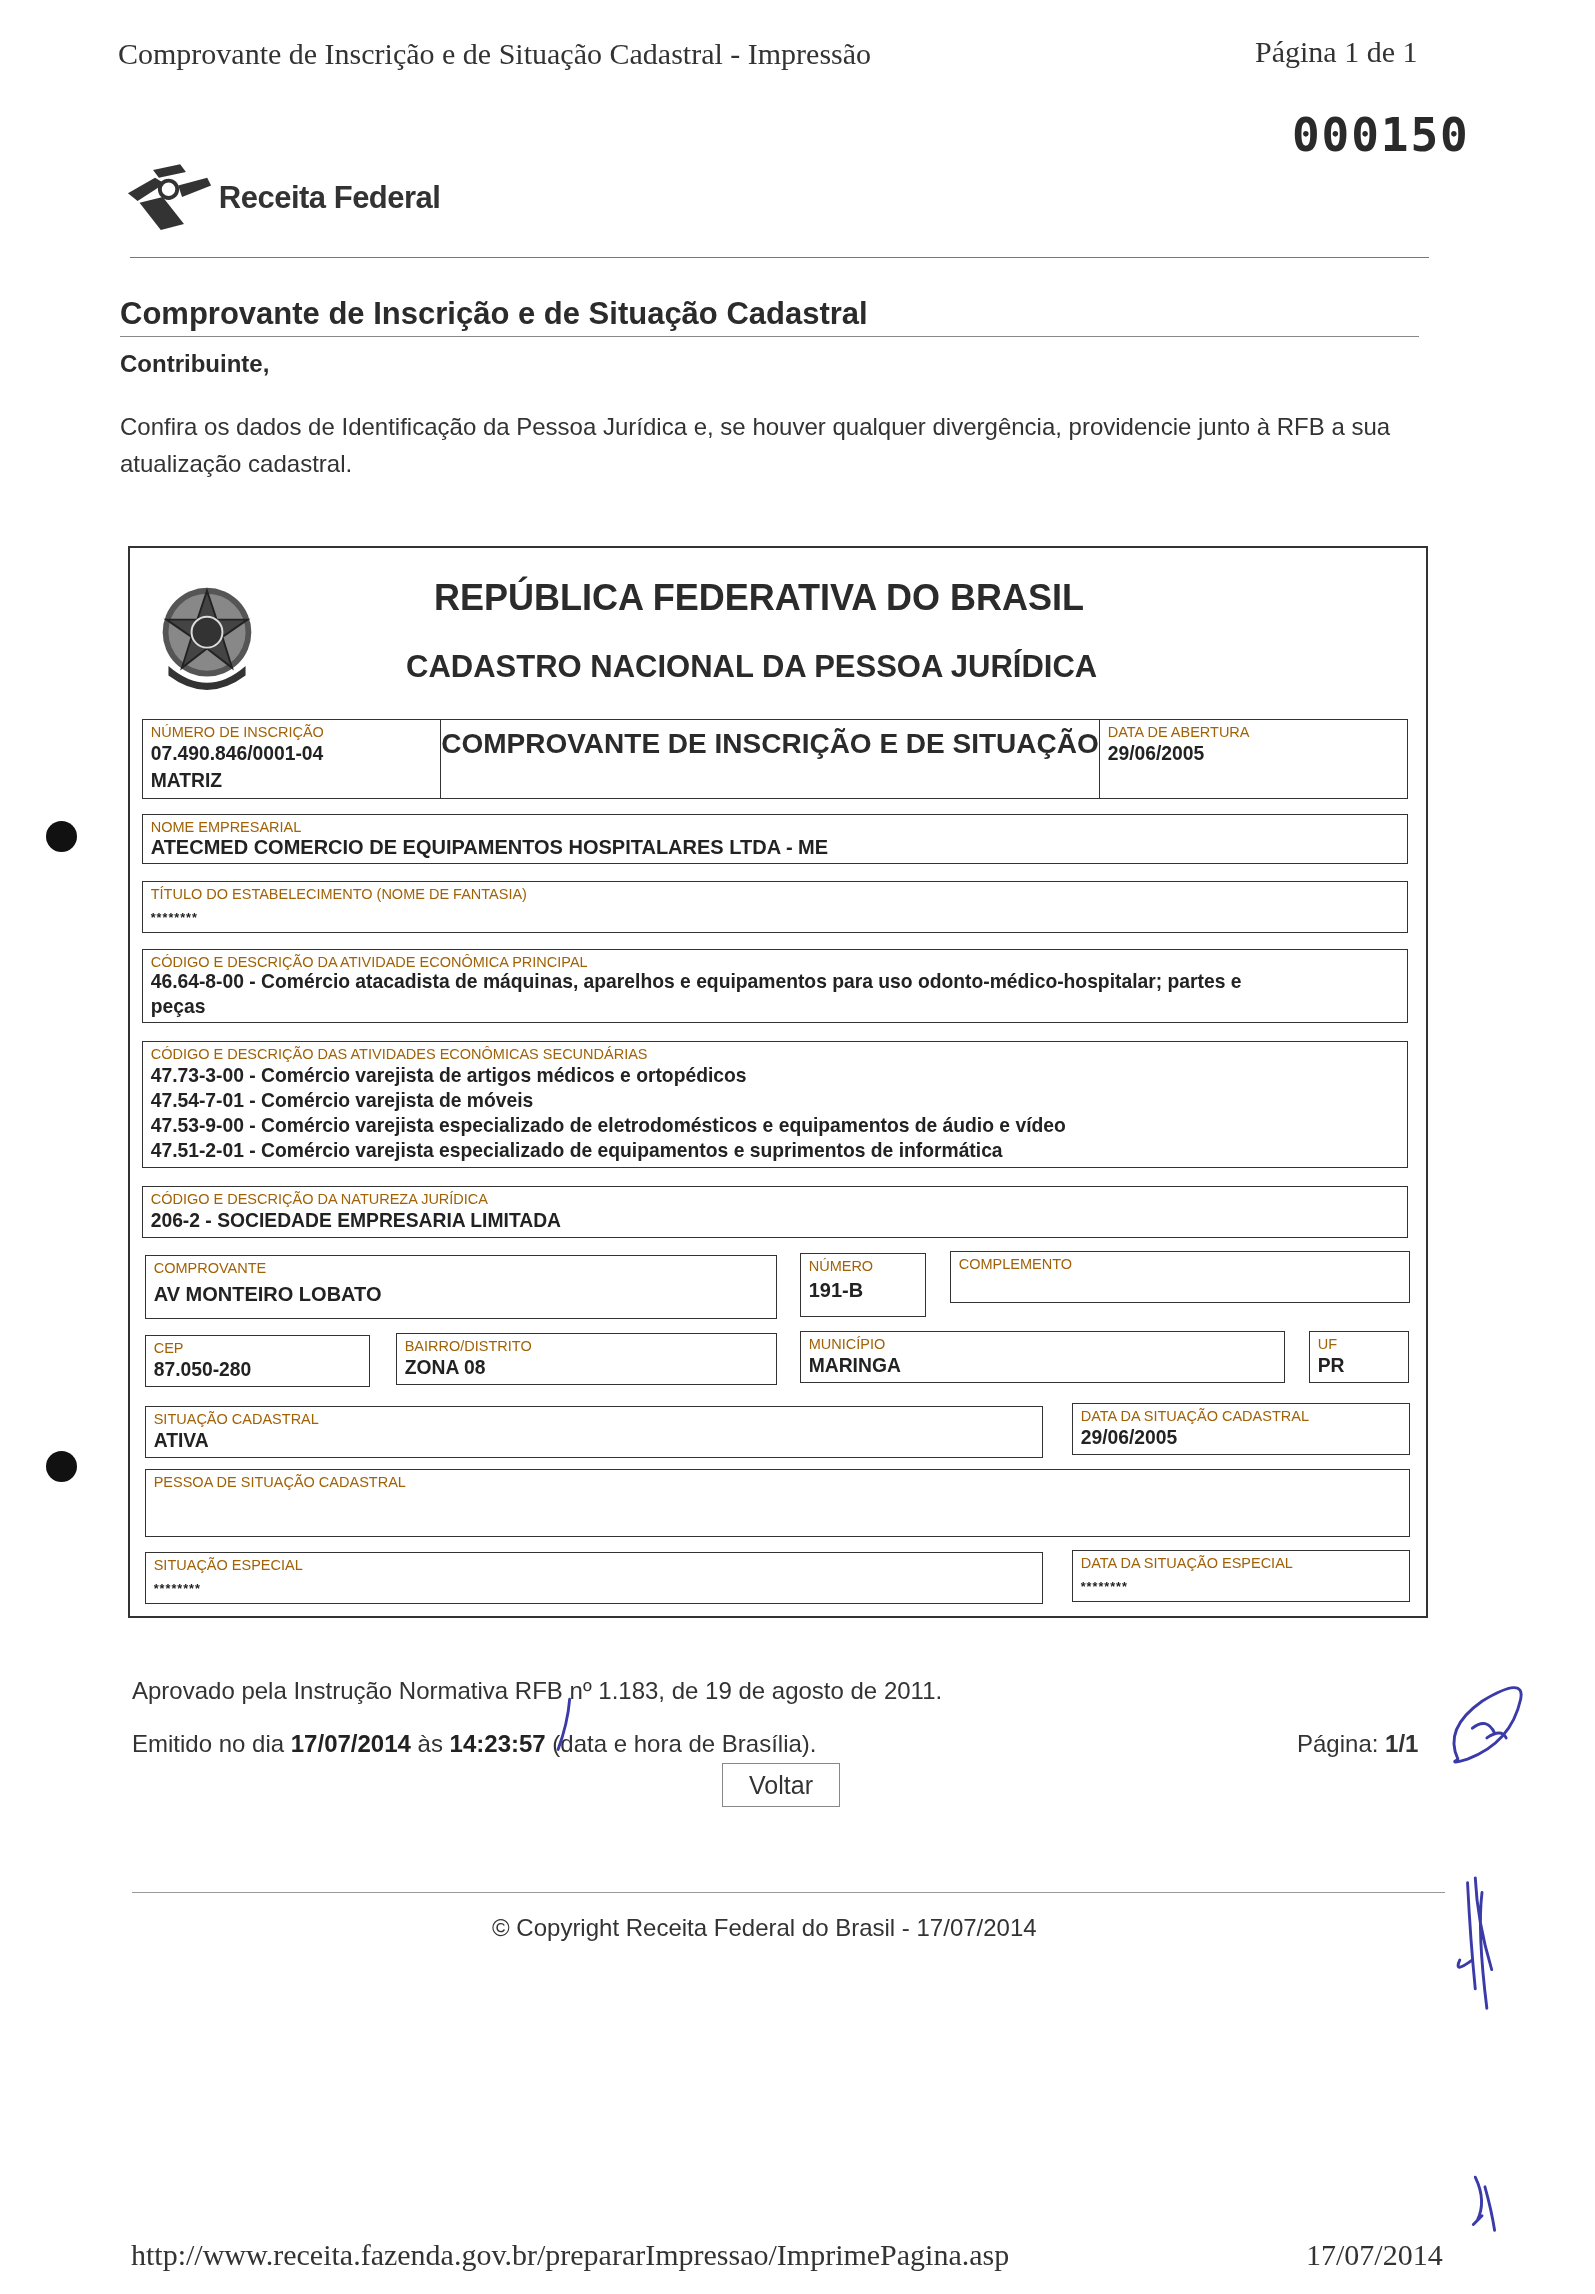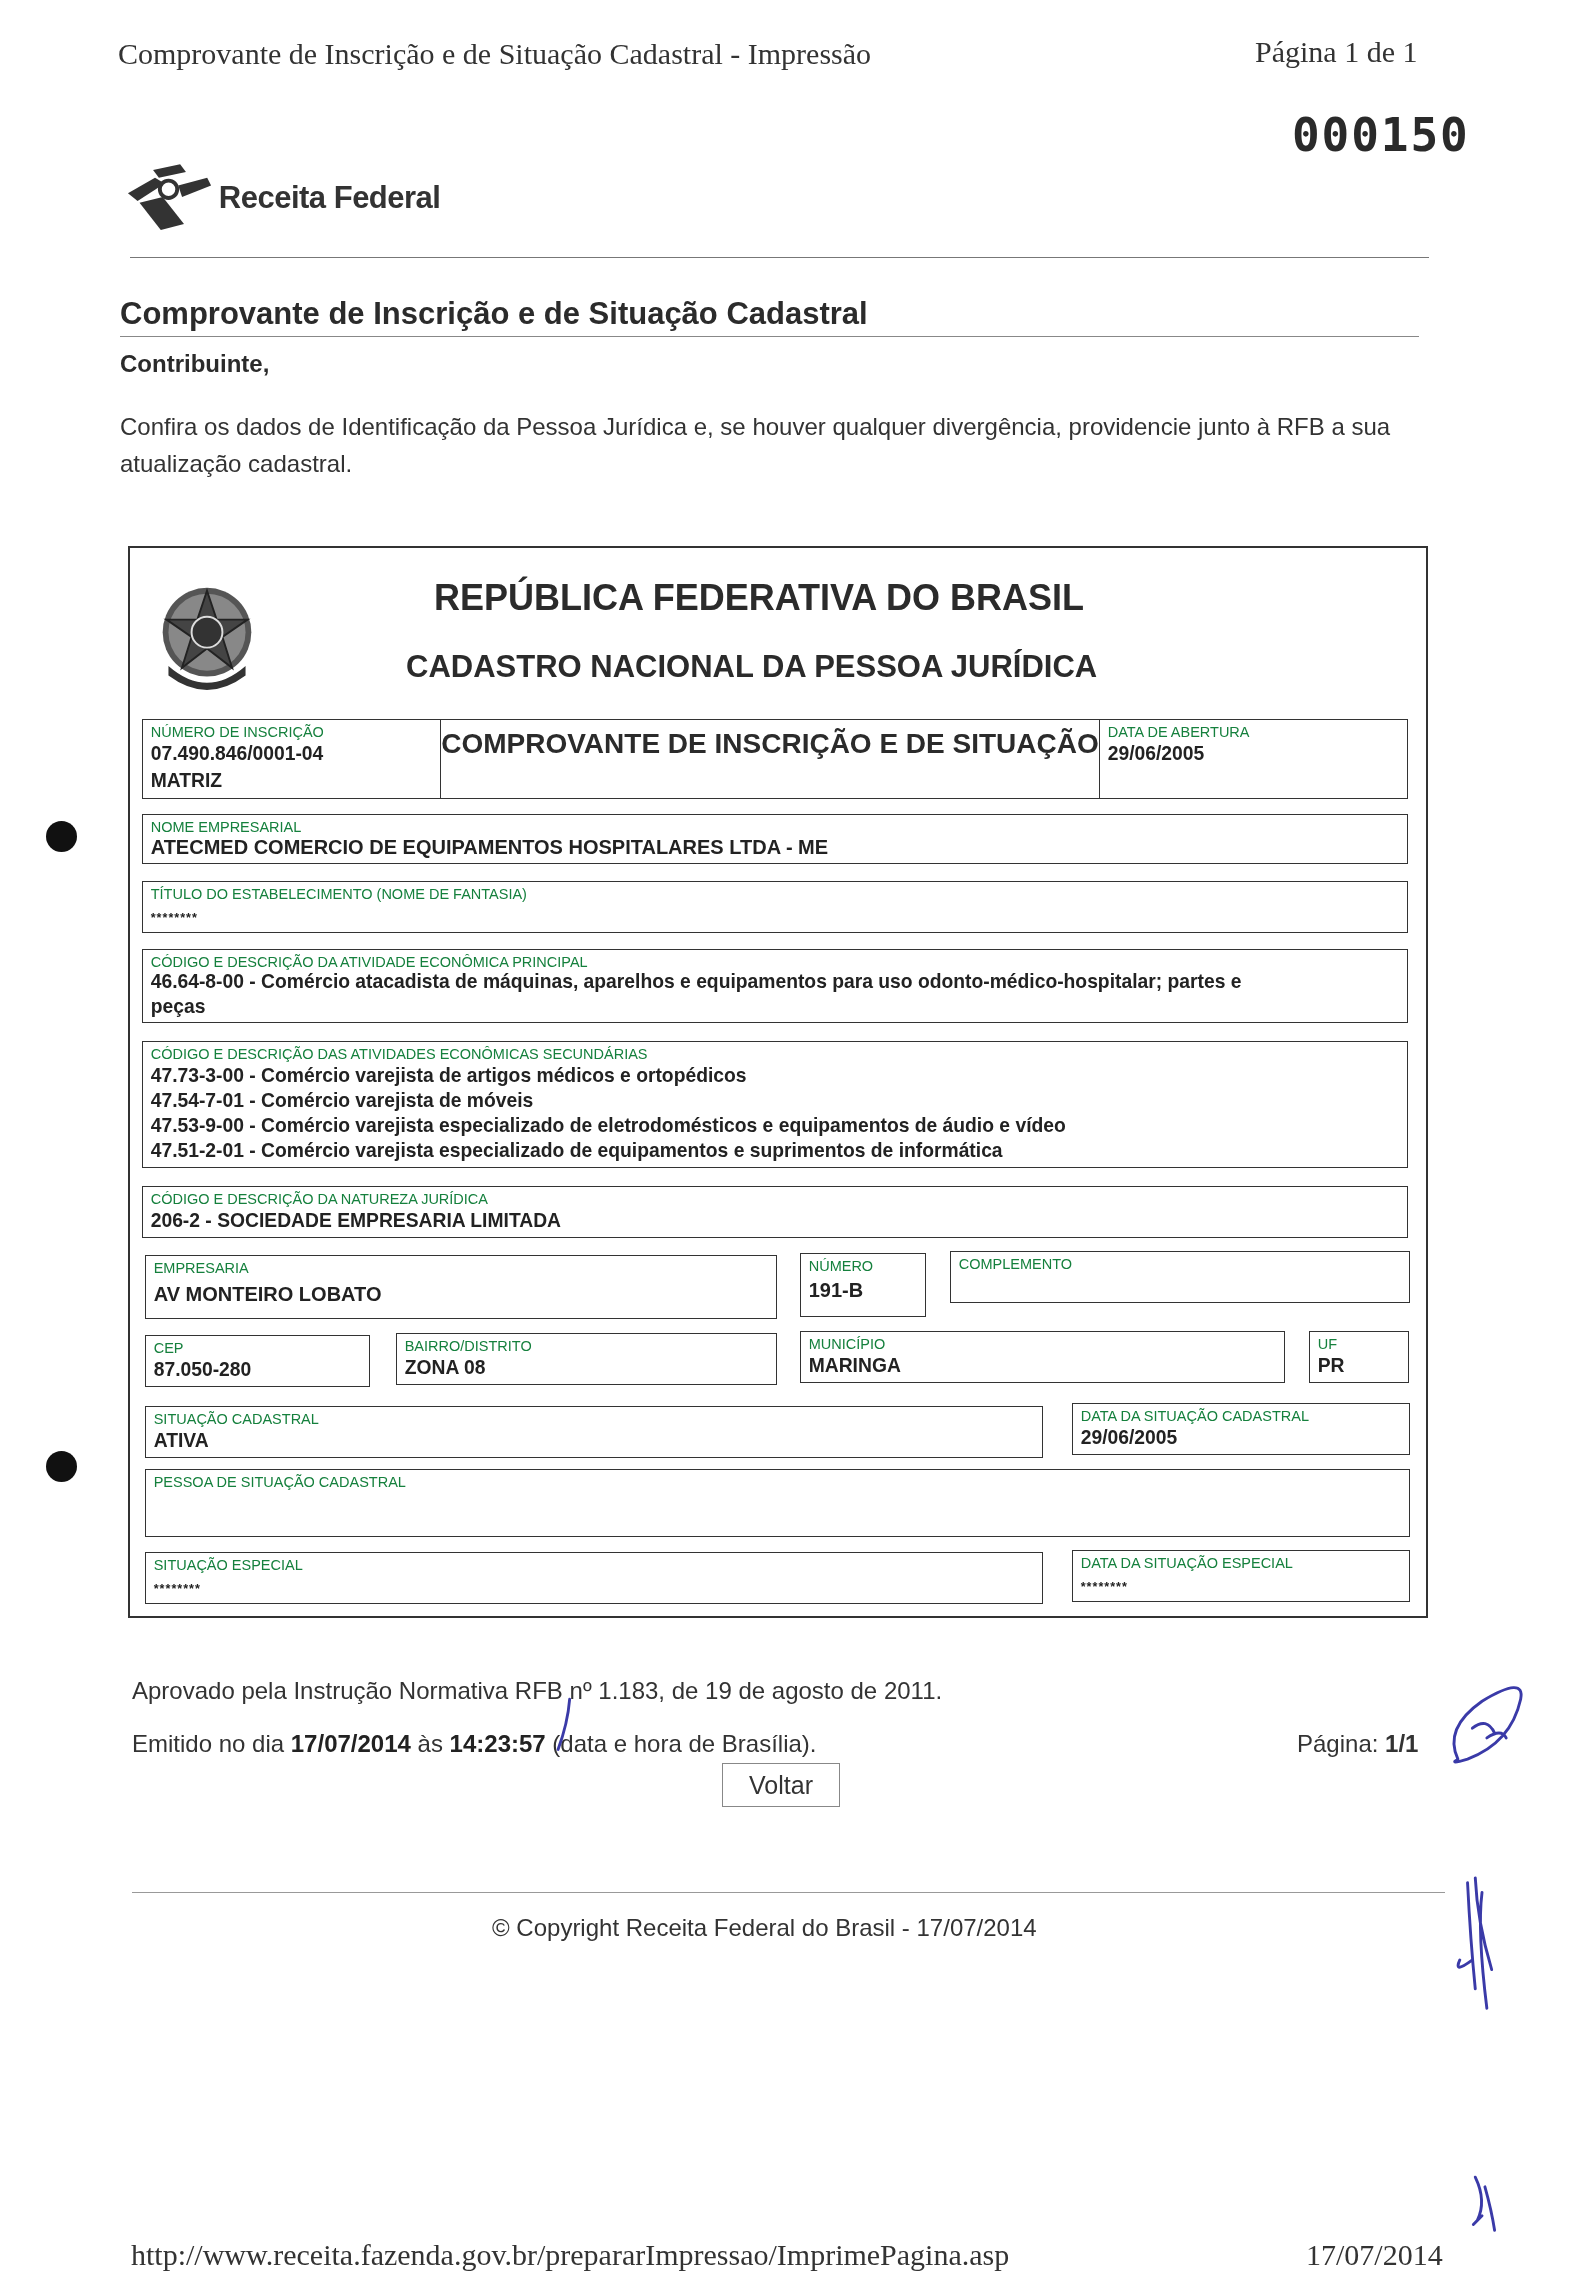--- a/index.html
+++ b/index.html
@@ -16,21 +16,21 @@
   .hr2 { left: 120px; top: 336px; width: 1299px; height: 0; border-top: 1.9px solid #888; }
   .contrib { left: 120px; top: 350px; font-size: 24px; font-weight: bold; color: #2b2b2b; }
   .intro { left: 120px; top: 408px; width: 1303px; font-size: 24px; line-height: 37px; color: #333; }
 
   .frame { left: 128px; top: 546px; width: 1300px; height: 1072px; border: 2.9px solid #333; box-sizing: border-box; }
   .coat { left: 154px; top: 579px; width: 106px; height: 116px; }
   .rep { left: 434px; top: 577px; font-size: 36px; font-weight: bold; color: #2b2b2b; }
   .cad { left: 406px; top: 649px; font-size: 31px; font-weight: bold; color: #2b2b2b; }
 
   .box { position: absolute; border: 1.9px solid #333; box-sizing: border-box; background: #fff; }
-  .lbl { position: absolute; left: 7.7px; top: 3.9px; font-size: 14.5px; color: #15803d; white-space: nowrap; }
+  .lbl { position: absolute; left: 7.7px; top: 3.9px; font-size: 14.5px; color: #a16207; white-space: nowrap; }
   .val { position: absolute; left: 7.7px; font-size: 20px; font-weight: bold; color: #222; white-space: nowrap; }
   .stars { position: absolute; left: 7.7px; font-size: 12.6px; font-weight: bold; letter-spacing: 1px; color: #222; }
 
   .ctitle { position: absolute; left: 0; right: 0; top: 5.8px; text-align: center; font-size: 28px; font-weight: bold; line-height: 35px; color: #2b2b2b; }
 
   .act-line { position: absolute; left: 7.7px; font-size: 19.3px; font-weight: bold; color: #222; white-space: nowrap; }
 
   .approved { left: 132px; top: 1677px; font-size: 24px; color: #333; }
   .emitted { left: 132px; top: 1730px; font-size: 24px; color: #333; }
   .emitted b { color: #222; }
@@ -118,21 +118,21 @@
   <span class="act-line" style="top:73px;">47.53-9-00 - Comércio varejista especializado de eletrodomésticos e equipamentos de áudio e vídeo</span>
   <span class="act-line" style="top:98px;">47.51-2-01 - Comércio varejista especializado de equipamentos e suprimentos de informática</span>
 </div>
 
 <div class="box" style="left:142px; top:1186px; width:1266px; height:52px;">
   <span class="lbl">CÓDIGO E DESCRIÇÃO DA NATUREZA JURÍDICA</span>
   <span class="val" style="top:23px; font-size:19.3px;">206-2 - SOCIEDADE EMPRESARIA LIMITADA</span>
 </div>
 
 <div class="box" style="left:145px; top:1255px; width:632px; height:64px;">
-  <span class="lbl">EMPRESARIA</span>
+  <span class="lbl">COMPROVANTE</span>
   <span class="val" style="top:27px;">AV MONTEIRO LOBATO</span>
 </div>
 <div class="box" style="left:800px; top:1253px; width:126px; height:64px;">
   <span class="lbl">NÚMERO</span>
   <span class="val" style="top:25px;">191-B</span>
 </div>
 <div class="box" style="left:950px; top:1251px; width:460px; height:52px;">
   <span class="lbl">COMPLEMENTO</span>
   <span class="val" style="top:25px;"></span>
 </div>

